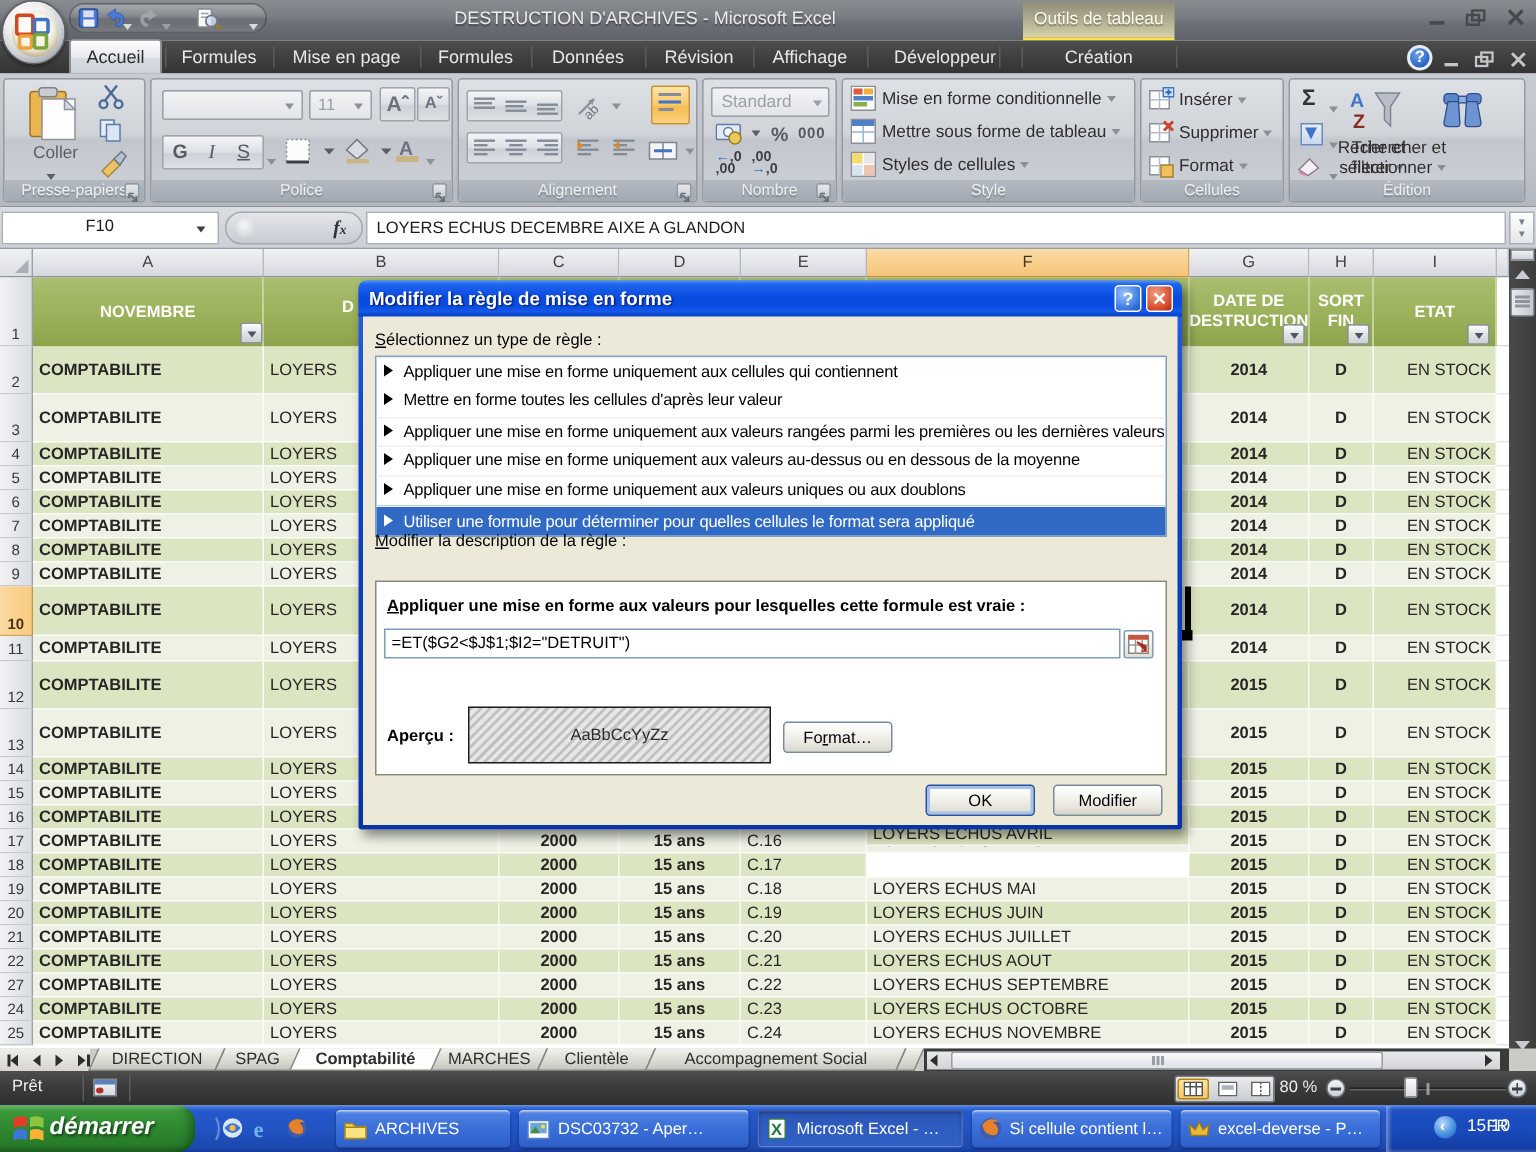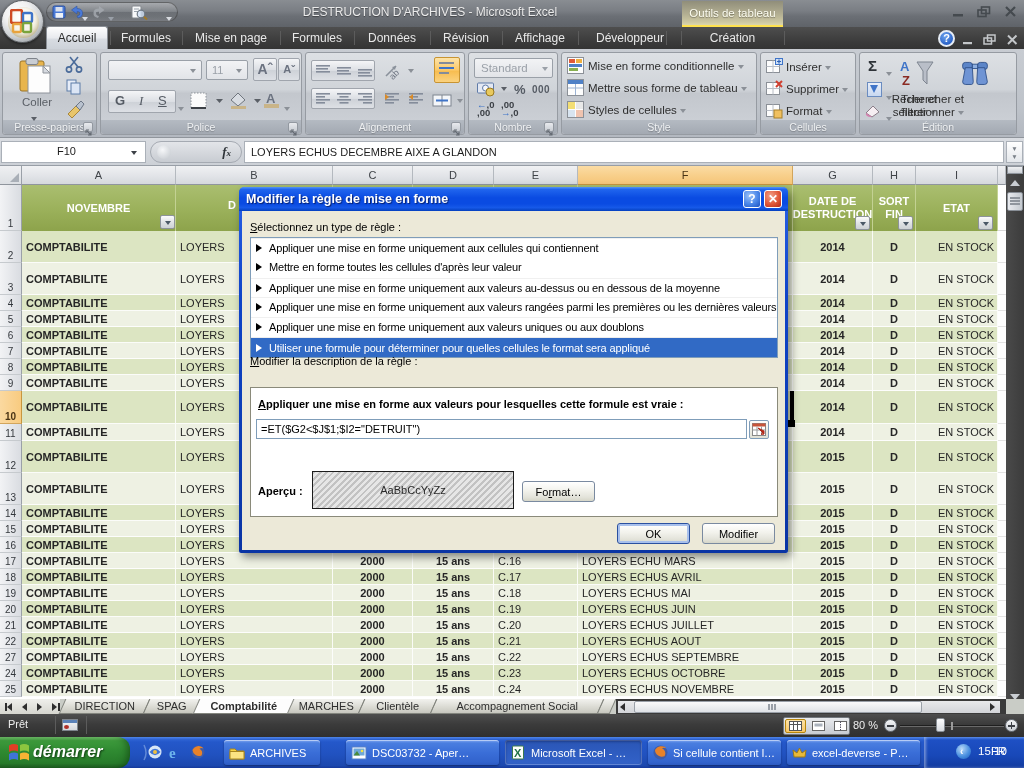--- a/index.html
+++ b/index.html
@@ -595,21 +595,21 @@
 <div class="cell band1 ac b ab" style="left:793px;top:387px;width:80px;height:16px">2015</div>
 <div class="cell band1 ac b ab" style="left:873px;top:387px;width:43px;height:16px">D</div>
 <div class="cell band1 ar ab" style="left:916px;top:387px;width:82px;height:16px">EN STOCK</div>
 <div class="ab" style="left:998px;top:387px;width:8px;height:16px;background:#fff;border-bottom:1px solid #e4e4e4"></div>
 <div class="rowhdr ab" style="top:403px;height:16px">18</div>
 <div class="cell band0 al b ab" style="left:22px;top:403px;width:154px;height:16px">COMPTABILITE</div>
 <div class="cell band0 al ab" style="left:176px;top:403px;width:157px;height:16px">LOYERS</div>
 <div class="cell band0 ac b ab" style="left:333px;top:403px;width:80px;height:16px">2000</div>
 <div class="cell band0 ac b ab" style="left:413px;top:403px;width:81px;height:16px">15 ans</div>
 <div class="cell band0 al ab" style="left:494px;top:403px;width:84px;height:16px">C.17</div>
-<div class="cell band0 al ab" style="left:578px;top:403px;width:215px;height:16px">LOYERS ECHUS AVRIL</div>
+<div class="cell band0 al ab" style="left:578px;top:382px;width:215px;height:16px">LOYERS ECHUS AVRIL</div>
 <div class="cell band0 ac b ab" style="left:793px;top:403px;width:80px;height:16px">2015</div>
 <div class="cell band0 ac b ab" style="left:873px;top:403px;width:43px;height:16px">D</div>
 <div class="cell band0 ar ab" style="left:916px;top:403px;width:82px;height:16px">EN STOCK</div>
 <div class="ab" style="left:998px;top:403px;width:8px;height:16px;background:#fff;border-bottom:1px solid #e4e4e4"></div>
 <div class="rowhdr ab" style="top:419px;height:16px">19</div>
 <div class="cell band1 al b ab" style="left:22px;top:419px;width:154px;height:16px">COMPTABILITE</div>
 <div class="cell band1 al ab" style="left:176px;top:419px;width:157px;height:16px">LOYERS</div>
 <div class="cell band1 ac b ab" style="left:333px;top:419px;width:80px;height:16px">2000</div>
 <div class="cell band1 ac b ab" style="left:413px;top:419px;width:81px;height:16px">15 ans</div>
 <div class="cell band1 al ab" style="left:494px;top:419px;width:84px;height:16px">C.18</div>
@@ -772,21 +772,21 @@
 <div class="ab" style="left:33px;top:743px;z-index:2;color:#fff;font-size:16px;font-weight:bold;font-style:italic;text-shadow:1px 1px 2px rgba(0,0,0,.55)">démarrer</div>
 <svg class="ab" style="left:142px;top:744px" width="72" height="17" viewBox="0 0 72 17">
 <path d="M2 1 q4 8 0 15" stroke="#8fb0e8" stroke-width="1.5" fill="none" opacity=".6"></path>
 <circle cx="13" cy="8" r="6.5" fill="#d8e6f6"></circle>
     <path d="M7.5 8 q5.5 -6.5 11 0 q-5.5 6.5 -11 0" fill="#3f74d8"></path>
     <circle cx="13" cy="8" r="2" fill="#f0c040"></circle>
 <text x="27" y="14" font-size="15" font-weight="bold" fill="#6db4ec" font-family="Liberation Serif">e</text>
 <circle cx="56" cy="8" r="6.5" fill="#3f5ca8"></circle>
     <path d="M50.5 6 a6.5 6.5 0 0 1 11 -1.5 q-2 -1 -4 0 q4 3 2 7 a6.5 6.5 0 0 1 -9 -5.5z" fill="#e8822a"></path>
 </svg>
-<div class="taskbtn ab" style="left:224px;width:96px">
+<div class="taskbtn ab" style="left:224px;width:116px">
     <svg width="16" height="14" viewBox="0 0 16 14">
       <path d="M1 3 L6 3 L8 5 L15 5 L15 13 L1 13z" fill="#f6d244" stroke="#a8861e"></path>
       <path d="M1 5.5 L15 5.5 L15 13 L1 13z" fill="#fbe382" stroke="#a8861e"></path>
     </svg>
     <span style="margin-left:5px">ARCHIVES</span>
   </div>
 <div class="taskbtn ab" style="left:346px;width:153px">
     <svg width="16" height="14" viewBox="0 0 16 14">
       <rect x="1" y="1" width="14" height="12" fill="#fff" stroke="#5580c8"></rect>
       <rect x="2.5" y="2.5" width="11" height="7" fill="#6fa8d8"></rect>
@@ -822,22 +822,22 @@
 <div class="ab" style="left:978px;top:745px;color:#fff;font-size:11.5px;z-index:2">15:10</div>
 <div id="dlg" class="ab">
 <div id="dlgtitle" class="ab">Modifier la règle de mise en forme</div>
 <div class="ab" style="left:504px;top:3px;width:18px;height:18px;border-radius:3px;border:1px solid #fff;background:radial-gradient(circle at 35% 30%,#9cc2f8,#4a86e8 55%,#1a50c0);color:#fff;font-weight:bold;font-size:12px;text-align:center;line-height:17px;z-index:3">?</div>
 <div class="ab" style="left:525px;top:3px;width:18px;height:18px;border-radius:3px;border:1px solid #fff;background:radial-gradient(circle at 35% 30%,#f0a088,#e25838 55%,#b02818);color:#fff;font-weight:bold;font-size:12px;text-align:center;line-height:17px;z-index:3">✕</div>
 <div id="dlgbody" class="ab">
 <div class="ab" style="left:8px;top:10px"><span style="text-decoration:underline">S</span>électionnez un type de règle :</div>
 <div class="ab" style="left:8px;top:26px;width:528px;height:121px;background:#fff;border:1px solid #7f9db9">
 <div style="height:19.8px;line-height:19.8px;padding-left:5px;white-space:nowrap;overflow:hidden;letter-spacing:-0.15px;border-top:1px solid #f0f0f0;"><span class="tri"></span>Appliquer une mise en forme uniquement aux cellules qui contiennent</div>
 <div style="height:19.8px;line-height:19.8px;padding-left:5px;white-space:nowrap;overflow:hidden;letter-spacing:-0.15px;"><span class="tri"></span>Mettre en forme toutes les cellules d'après leur valeur</div>
+<div style="height:19.8px;line-height:19.8px;padding-left:5px;white-space:nowrap;overflow:hidden;letter-spacing:-0.15px;border-top:1px solid #f0f0f0;"><span class="tri"></span>Appliquer une mise en forme uniquement aux valeurs rangées parmi les premières ou les dernières valeurs</div>
 <div style="height:19.8px;line-height:19.8px;padding-left:5px;white-space:nowrap;overflow:hidden;letter-spacing:-0.15px;border-top:1px solid #f0f0f0;"><span class="tri"></span>Appliquer une mise en forme uniquement aux valeurs au-dessus ou en dessous de la moyenne</div>
-<div style="height:19.8px;line-height:19.8px;padding-left:5px;white-space:nowrap;overflow:hidden;letter-spacing:-0.15px;border-top:1px solid #f0f0f0;"><span class="tri"></span>Appliquer une mise en forme uniquement aux valeurs rangées parmi les premières ou les dernières valeurs</div>
 <div style="height:19.8px;line-height:19.8px;padding-left:5px;white-space:nowrap;overflow:hidden;letter-spacing:-0.15px;border-top:1px solid #f0f0f0;"><span class="tri"></span>Appliquer une mise en forme uniquement aux valeurs uniques ou aux doublons</div>
 <div style="height:20px;line-height:20px;background:#316ac5;color:#fff;padding-left:5px;white-space:nowrap;overflow:hidden;letter-spacing:-0.15px;border-top:1px solid #ededed"><span class="tri" style="border-left-color:#fff"></span>Utiliser une formule pour déterminer pour quelles cellules le format sera appliqué</div>
 </div>
 <div class="ab" style="left:8px;top:144px"><span style="text-decoration:underline">M</span>odifier la description de la règle :</div>
 <div class="ab" style="left:8px;top:176px;width:528px;height:130px;background:#fff;border:1px solid #8a8a7a"></div>
 <div class="ab" style="left:16px;top:187px;font-weight:bold"><span style="text-decoration:underline">A</span>ppliquer une mise en forme aux valeurs pour lesquelles cette formule est vraie :</div>
 <div class="ab" style="left:14px;top:208px;width:491px;height:20px;background:#fff;border:1px solid #7f9db9;line-height:18px;padding-left:4px">=ET($G2&lt;$J$1;$I2="DETRUIT")</div>
 <div class="ab" style="left:507px;top:209px;width:20px;height:19px;background:linear-gradient(180deg,#fdfdfb,#e0e0d4);border:1px solid #7f9db9;border-radius:2px">
 <svg width="14" height="13" viewBox="0 0 14 13" style="margin:2px 0 0 2px">
           <rect x="0.5" y="0.5" width="13" height="12" fill="#fff" stroke="#888"></rect>

